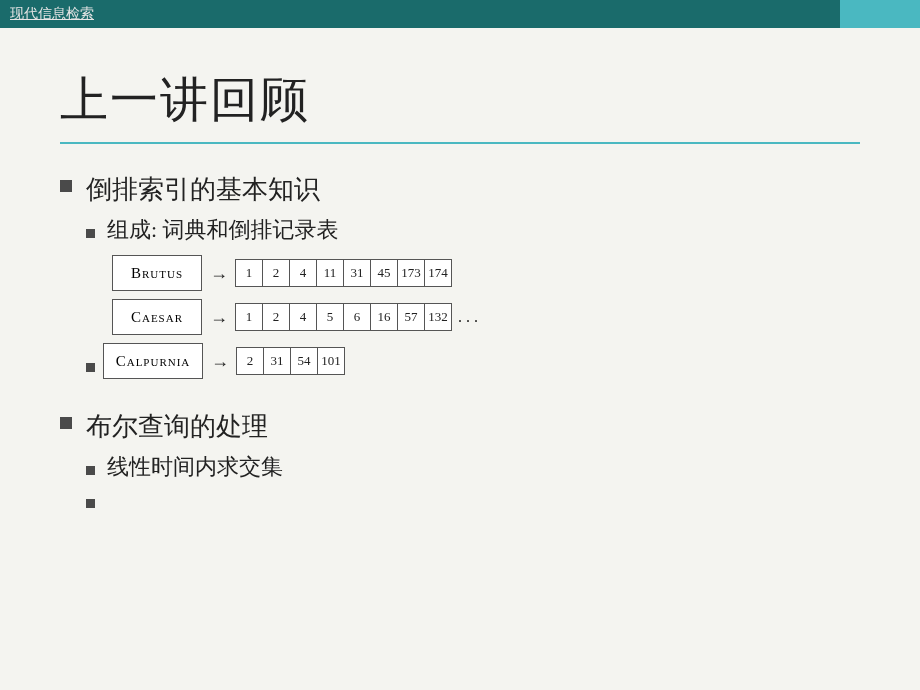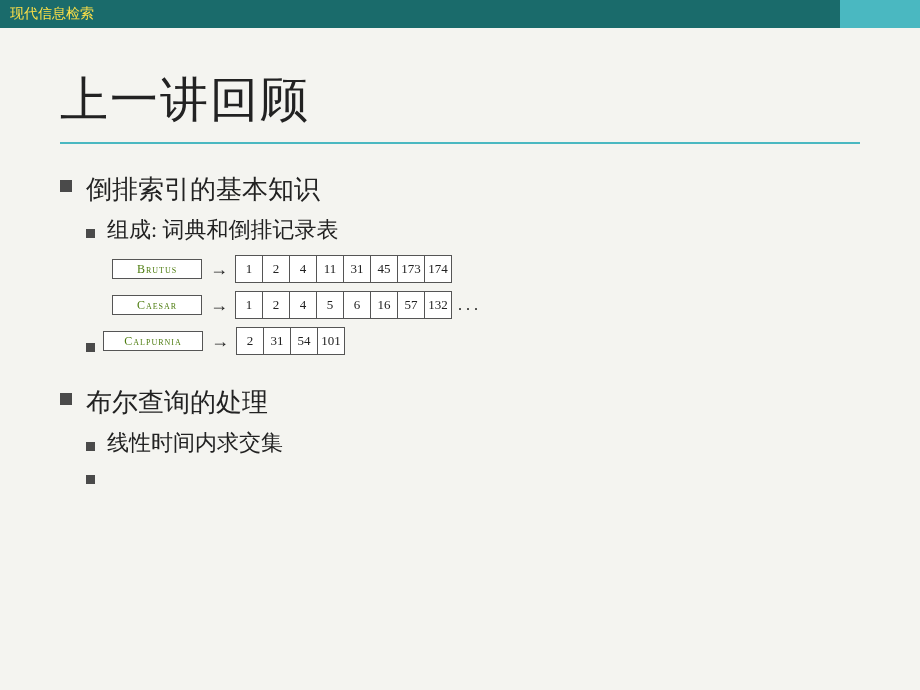--- a/index.html
+++ b/index.html
@@ -17,23 +17,24 @@
     .top-bar {
       width: 920px;
       height: 28px;
       background: #1a6b6b;
       display: flex;
       align-items: center;
       padding: 0 10px;
       position: relative;
     }
     .top-bar-title {
-      color: #fde047;
+      color: #e5e5e5;
       font-size: 14px;
       font-family: 'SimHei', 'Microsoft YaHei', sans-serif;
+      text-decoration: underline;
     }
     .top-bar-accent {
       position: absolute;
       right: 0;
       top: 0;
       width: 80px;
       height: 28px;
       background: #4ab8c1;
     }
 
@@ -110,28 +111,28 @@
     }
     .index-row {
       display: flex;
       align-items: center;
       margin-bottom: 8px;
     }
     .dict-cell {
       border: 1px solid #555;
       background: #fff;
       min-width: 90px;
-      height: 20px;
+      height: 36px;
       display: flex;
       align-items: center;
       justify-content: center;
       font-family: 'Times New Roman', serif;
-      font-size: 12px;
+      font-size: 15px;
       font-variant: small-caps;
-      color: #4d7c0f;
+      color: #000000;
       letter-spacing: 1px;
     }
     .arrow {
       font-size: 18px;
       color: #222;
       margin: 0 8px;
     }
     .postings {
       display: flex;
       align-items: center;

